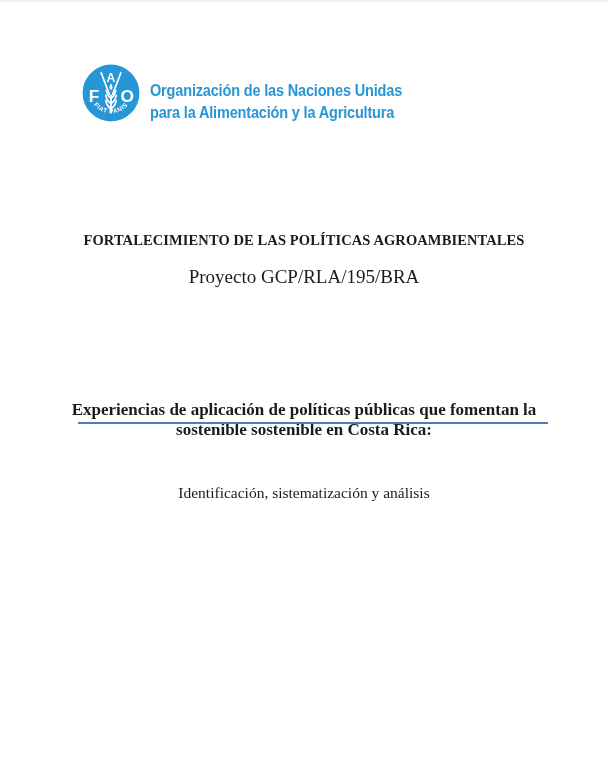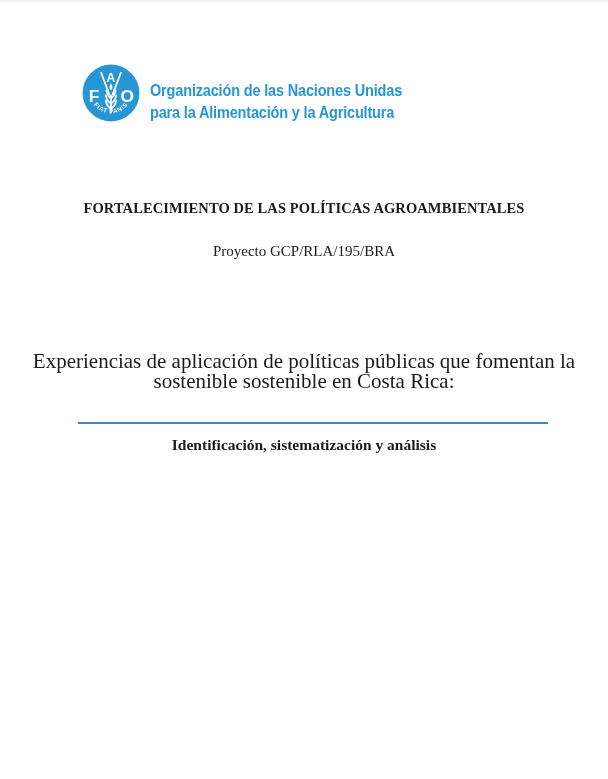--- a/index.html
+++ b/index.html
@@ -41,49 +41,50 @@
     transform: scaleX(0.88);
     transform-origin: left top;
   }
 
   
   .centered-block {
     position: absolute;
     left: 0;
     width: 608px;
     text-align: center;
+    margin-top: 32px;
   }
   .program-title {
     top: 200px;
     font-weight: bold;
     font-size: 14.5px;
     line-height: 16.5px;
     letter-spacing: 0.1px;
   }
   .project-code {
-    top: 243px;
-    font-size: 15px;
+    top: 234px;
+    font-size: 19px;
   }
   .main-title {
-    top: 352px;
-    font-weight: normal;
-    font-size: 21px;
+    top: 368px;
+    font-weight: bold;
+    font-size: 17px;
     line-height: 19.5px;
   }
   .divider {
     position: absolute;
     top: 422px;
     left: 78px;
     width: 470px;
     height: 2px;
     background: #4c7fb5;
   }
   .subtitle {
-    top: 436px;
-    font-weight: bold;
+    top: 452px;
+    font-weight: normal;
     font-size: 15.5px;
   }
 
   .svg-letter {
     font-family: "Liberation Sans", sans-serif;
     font-weight: bold;
     fill: #ffffff;
   }
 </style>
 </head>

